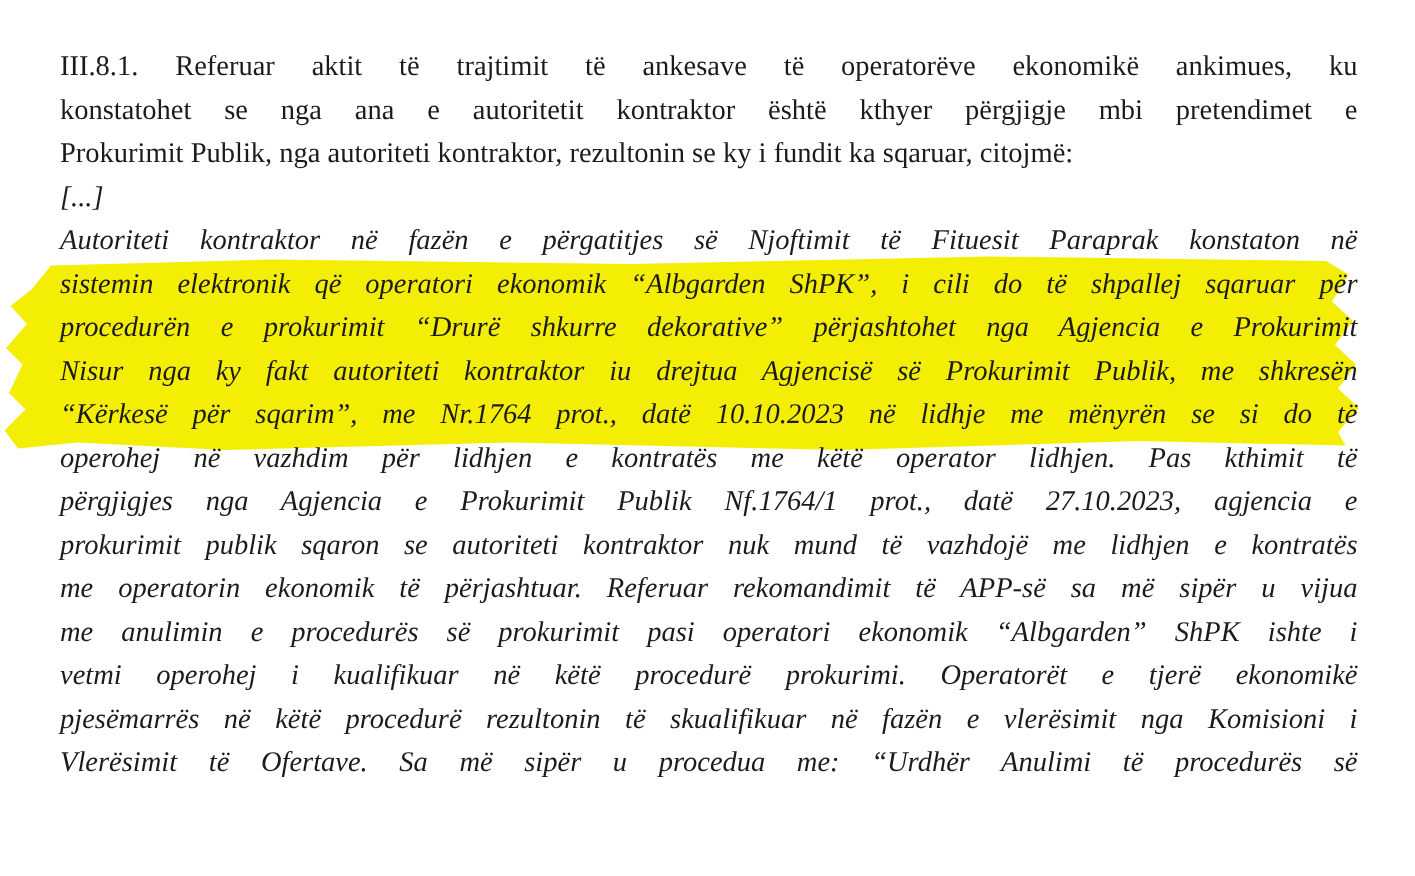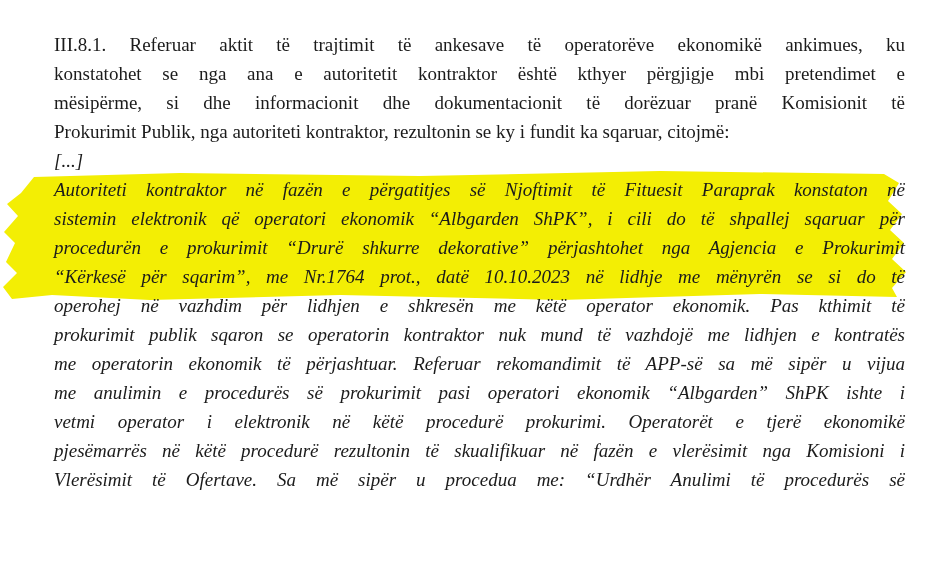--- a/index.html
+++ b/index.html
@@ -10,21 +10,21 @@
   body {
     width: 943px;
     height: 584px;
     overflow: hidden;
   }
   .page {
     position: relative;
     width: 943px;
     height: 584px;
     box-sizing: border-box;
-    padding: 30px 38px 0 54px;
+    padding: 30px 38px 0 40px;
     background: #ffffff;
     font-family: "Liberation Serif", serif;
     font-size: 19px;
     color: #1b1b1b;
     border-radius: 29px;
   }
   .line {
     position: relative;
     z-index: 1;
     height: 29px;
@@ -54,35 +54,36 @@
   <svg class="marker" width="943" height="140" viewBox="0 0 943 140" aria-hidden="true">
     <path d="M 34,10 L 180,6 L 420,9 L 660,4 L 884,7
              L 899,16 L 888,34 L 902,47 L 890,63 L 904,76 L 892,92 L 906,105 L 892,121 L 897,130
              L 760,127 L 560,133 L 340,128 L 150,133 L 52,128 L 12,132
              L 3,120 L 17,106 L 6,95 L 15,76 L 4,65 L 18,49 L 7,37 L 21,26 Z" fill="#f3ee04"></path>
   </svg>
 
   <div class="para">
     <div class="line j">III.8.1. Referuar aktit të trajtimit të ankesave të operatorëve ekonomikë ankimues, ku</div>
     <div class="line j">konstatohet se nga ana e autoritetit kontraktor është  kthyer përgjigje mbi pretendimet e</div>
-    <div class="line j">mësipërme, si dhe informacionit dhe dokumentacionit të dorëzuar pranë Komisionit të</div>
     <div class="line">Prokurimit Publik, nga autoriteti kontraktor, rezultonin se ky i fundit ka sqaruar, citojmë:</div>
   </div>
 
   <div class="line it">[...]</div>
 
   <div class="para it">
     <div>
       <div class="line j">Autoriteti kontraktor në fazën e përgatitjes së Njoftimit të Fituesit Paraprak konstaton në</div>
       <div class="line j">sistemin elektronik që operatori ekonomik “Albgarden ShPK”, i cili do të shpallej sqaruar për</div>
       <div class="line j">procedurën e prokurimit “Drurë shkurre dekorative” përjashtohet nga Agjencia e Prokurimit</div>
     </div>
+    <div class="line j">Nisur nga ky fakt autoriteti kontraktor iu drejtua Agjencisë së Prokurimit Publik, me shkresën</div>
     <div class="line j">“Kërkesë për sqarim”, me Nr.1764 prot., datë 10.10.2023 në lidhje me mënyrën se si do të</div>
-    <div class="line j">operohej në vazhdim për lidhjen e shkresën me këtë operator ekonomik. Pas kthimit të</div>
-    <div class="line j">prokurimit publik sqaron se operatorin kontraktor nuk mund të vazhdojë me lidhjen e kontratës</div>
+    <div class="line j">operohej në vazhdim për lidhjen e kontratës me këtë operator lidhjen. Pas kthimit të</div>
+    <div class="line j">përgjigjes nga Agjencia e Prokurimit Publik Nf.1764/1 prot., datë 27.10.2023, agjencia e</div>
+    <div class="line j">prokurimit publik sqaron se autoriteti kontraktor nuk mund të vazhdojë me lidhjen e kontratës</div>
     <div class="line j">me operatorin ekonomik të përjashtuar. Referuar rekomandimit të APP-së sa më sipër u vijua</div>
     <div class="line j">me anulimin e procedurës së prokurimit pasi operatori ekonomik “Albgarden” ShPK ishte i</div>
-    <div class="line j">vetmi operator i elektronik në këtë procedurë prokurimi. Operatorët e tjerë ekonomikë</div>
+    <div class="line j">vetmi operohej i kualifikuar në këtë procedurë prokurimi. Operatorët e tjerë ekonomikë</div>
     <div class="line j">pjesëmarrës në këtë procedurë rezultonin të skualifikuar në fazën e vlerësimit nga Komisioni i</div>
     <div class="line j">Vlerësimit të Ofertave. Sa më sipër u procedua me: “Urdhër Anulimi të procedurës së</div>
   </div>
 
 </div>
 
 </body></html>

